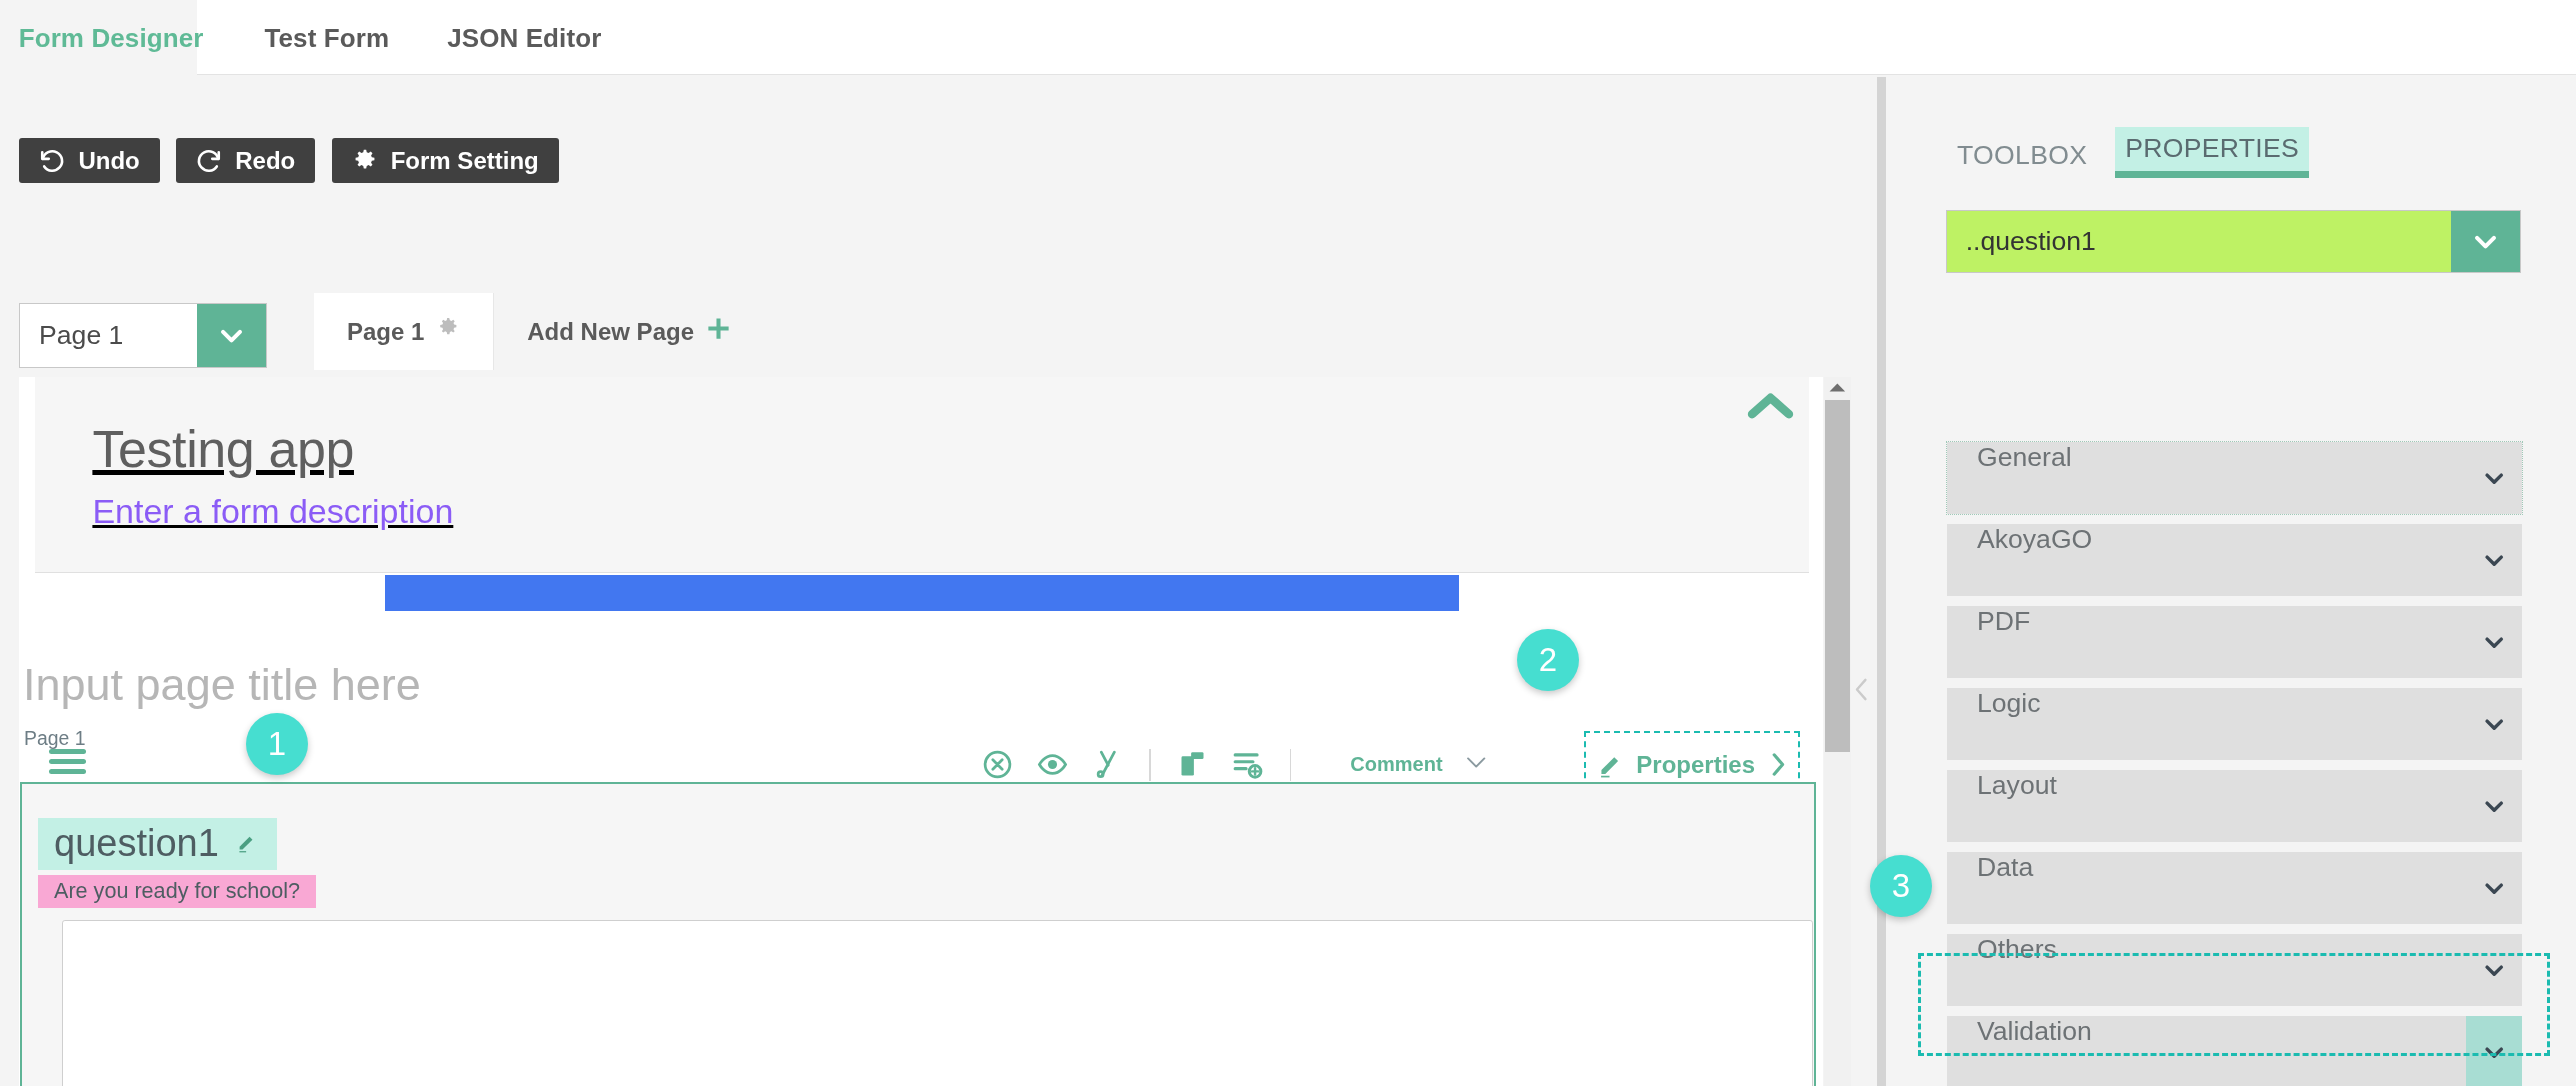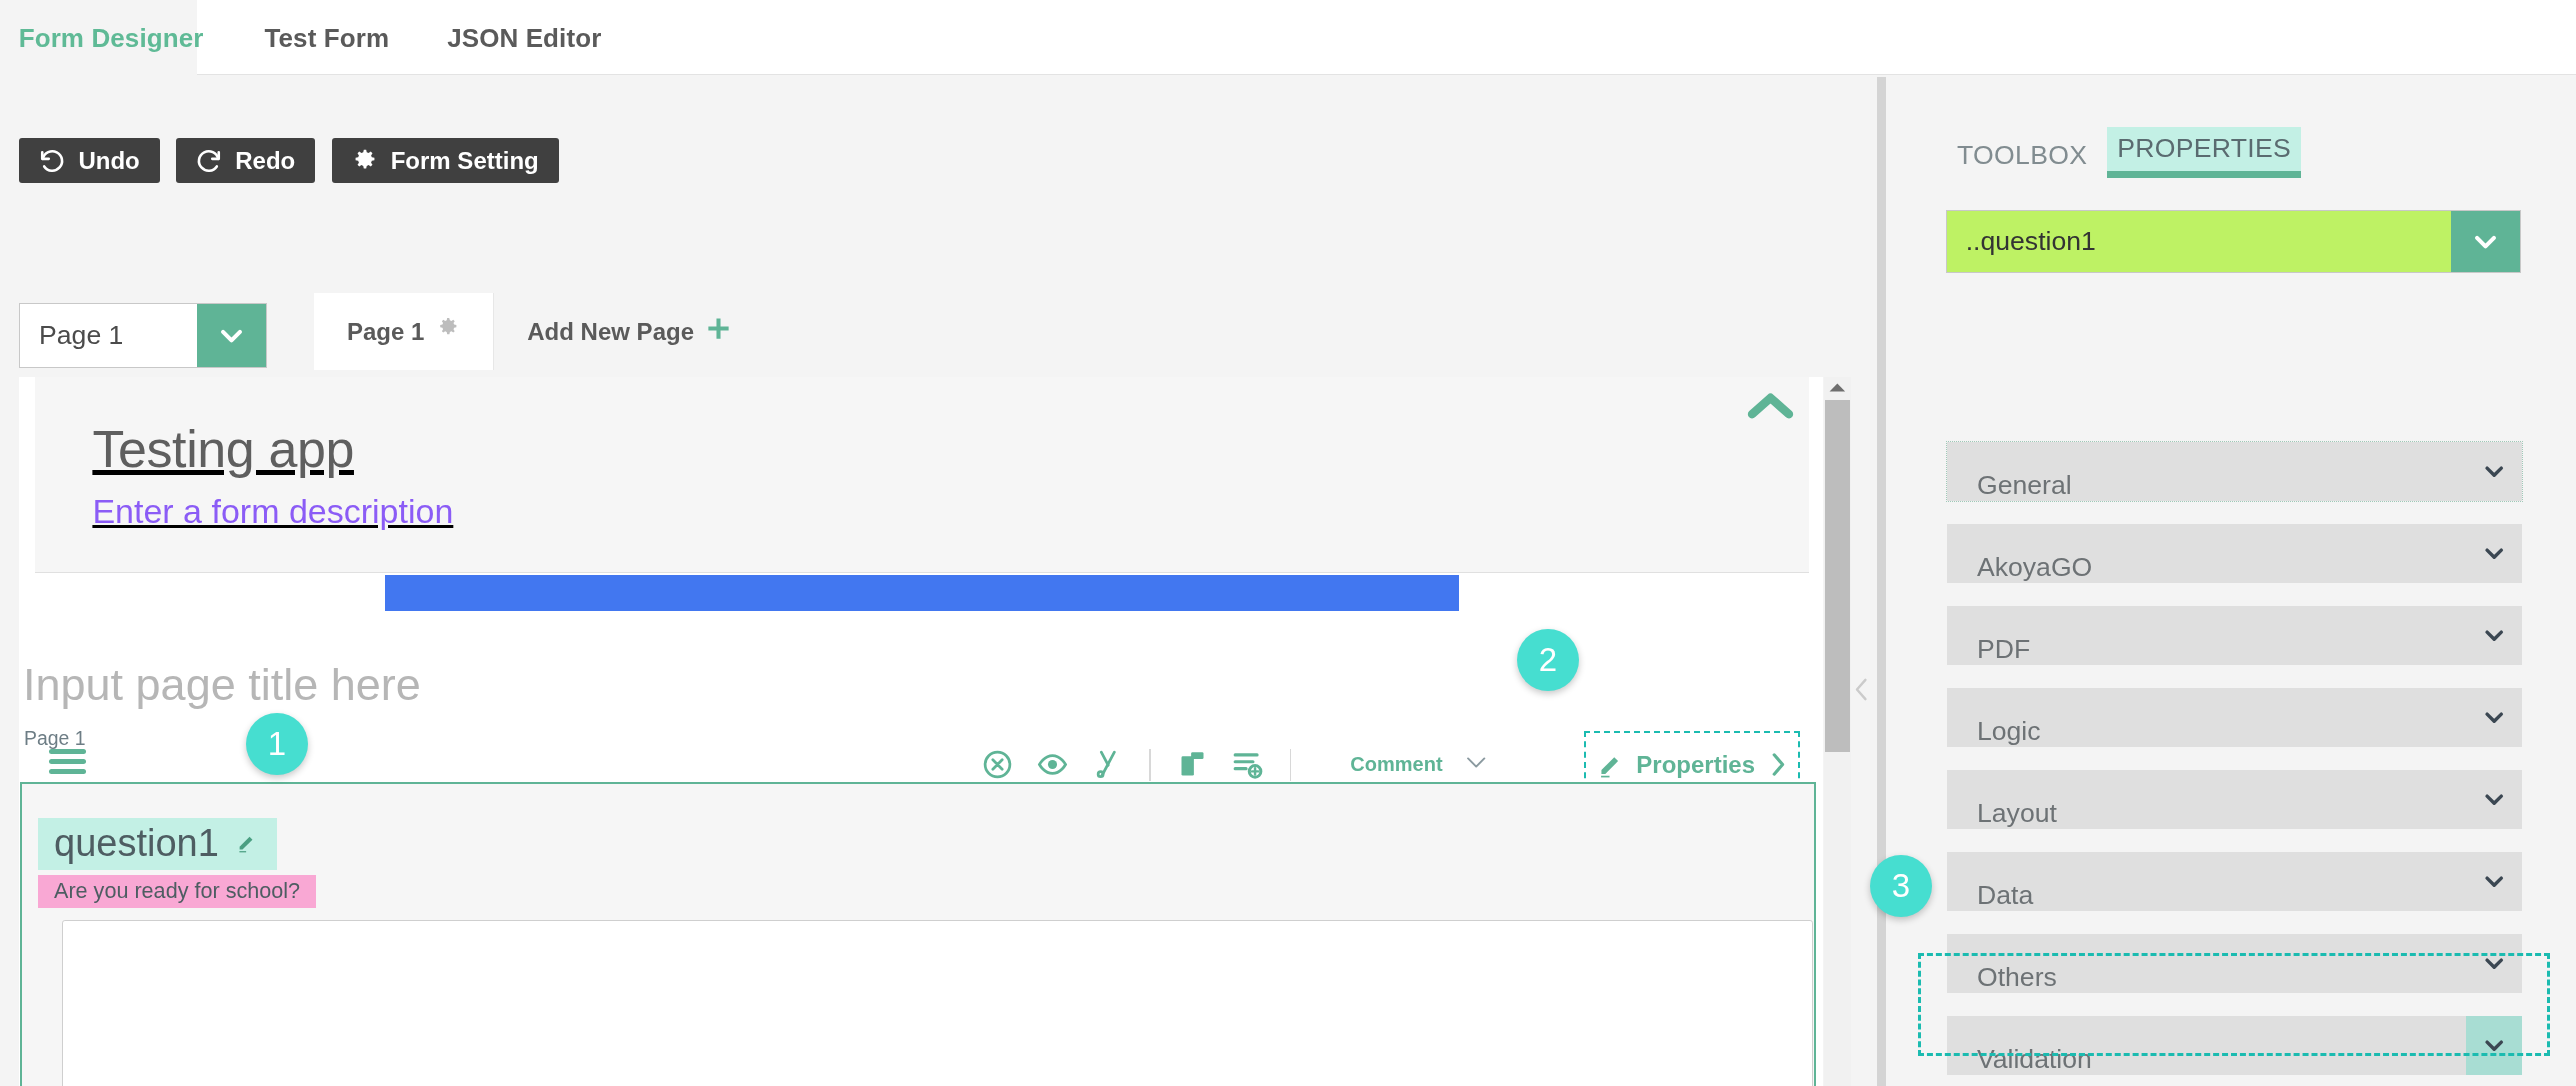--- a/index.html
+++ b/index.html
@@ -249,21 +249,21 @@
   }
 
   
   .right-panel {
     position: absolute; left: 1886px; top: 77px;
     width: 690px; height: 1009px;
     background: #f4f4f4;
   }
   .rp-tabs {
     position: absolute; left: 61px; top: 50px;
-    display: flex; align-items: flex-end; gap: 10px;
+    display: flex; align-items: flex-end; gap: 18px;
   }
   .rp-tab {
     font-size: 26.6px; color: #818c90;
     padding: 5.7px 10px 7.2px 10px;
     cursor: pointer;
     letter-spacing: 0.3px;
   }
   .rp-tab.active {
     background: #c3f0e5;
     color: #5a6b70;
@@ -280,24 +280,24 @@
   .rp-select-val { flex: 1; padding-left: 18.7px; font-size: 26.6px; color: #333; }
   .rp-select-caret {
     width: 69px; height: 100%;
     background: #5fb496;
     display: flex; align-items: center; justify-content: center;
     cursor: pointer;
   }
 
   .accordion { position: absolute; left: 61px; top: 365px; width: 575px; }
   .acc-item {
-    height: 59px;
+    height: 72px;
     background: #dfdfdf;
-    display: flex; align-items: flex-end;
-    margin-bottom: 23px;
+    display: flex; align-items: flex-start;
+    margin-bottom: 10px;
     cursor: pointer;
   }
   .acc-label { flex: 1; padding-left: 30px; font-size: 26.6px; color: #6d7275; }
   .acc-caret {
     width: 56px; height: 100%;
     display: flex; align-items: center; justify-content: center;
   }
   .acc-item.dotted { outline: 1.4px dotted #9fc9b8; outline-offset: 0px; }
   .acc-item.hl .acc-caret { background: #a8ddd3; }
 

